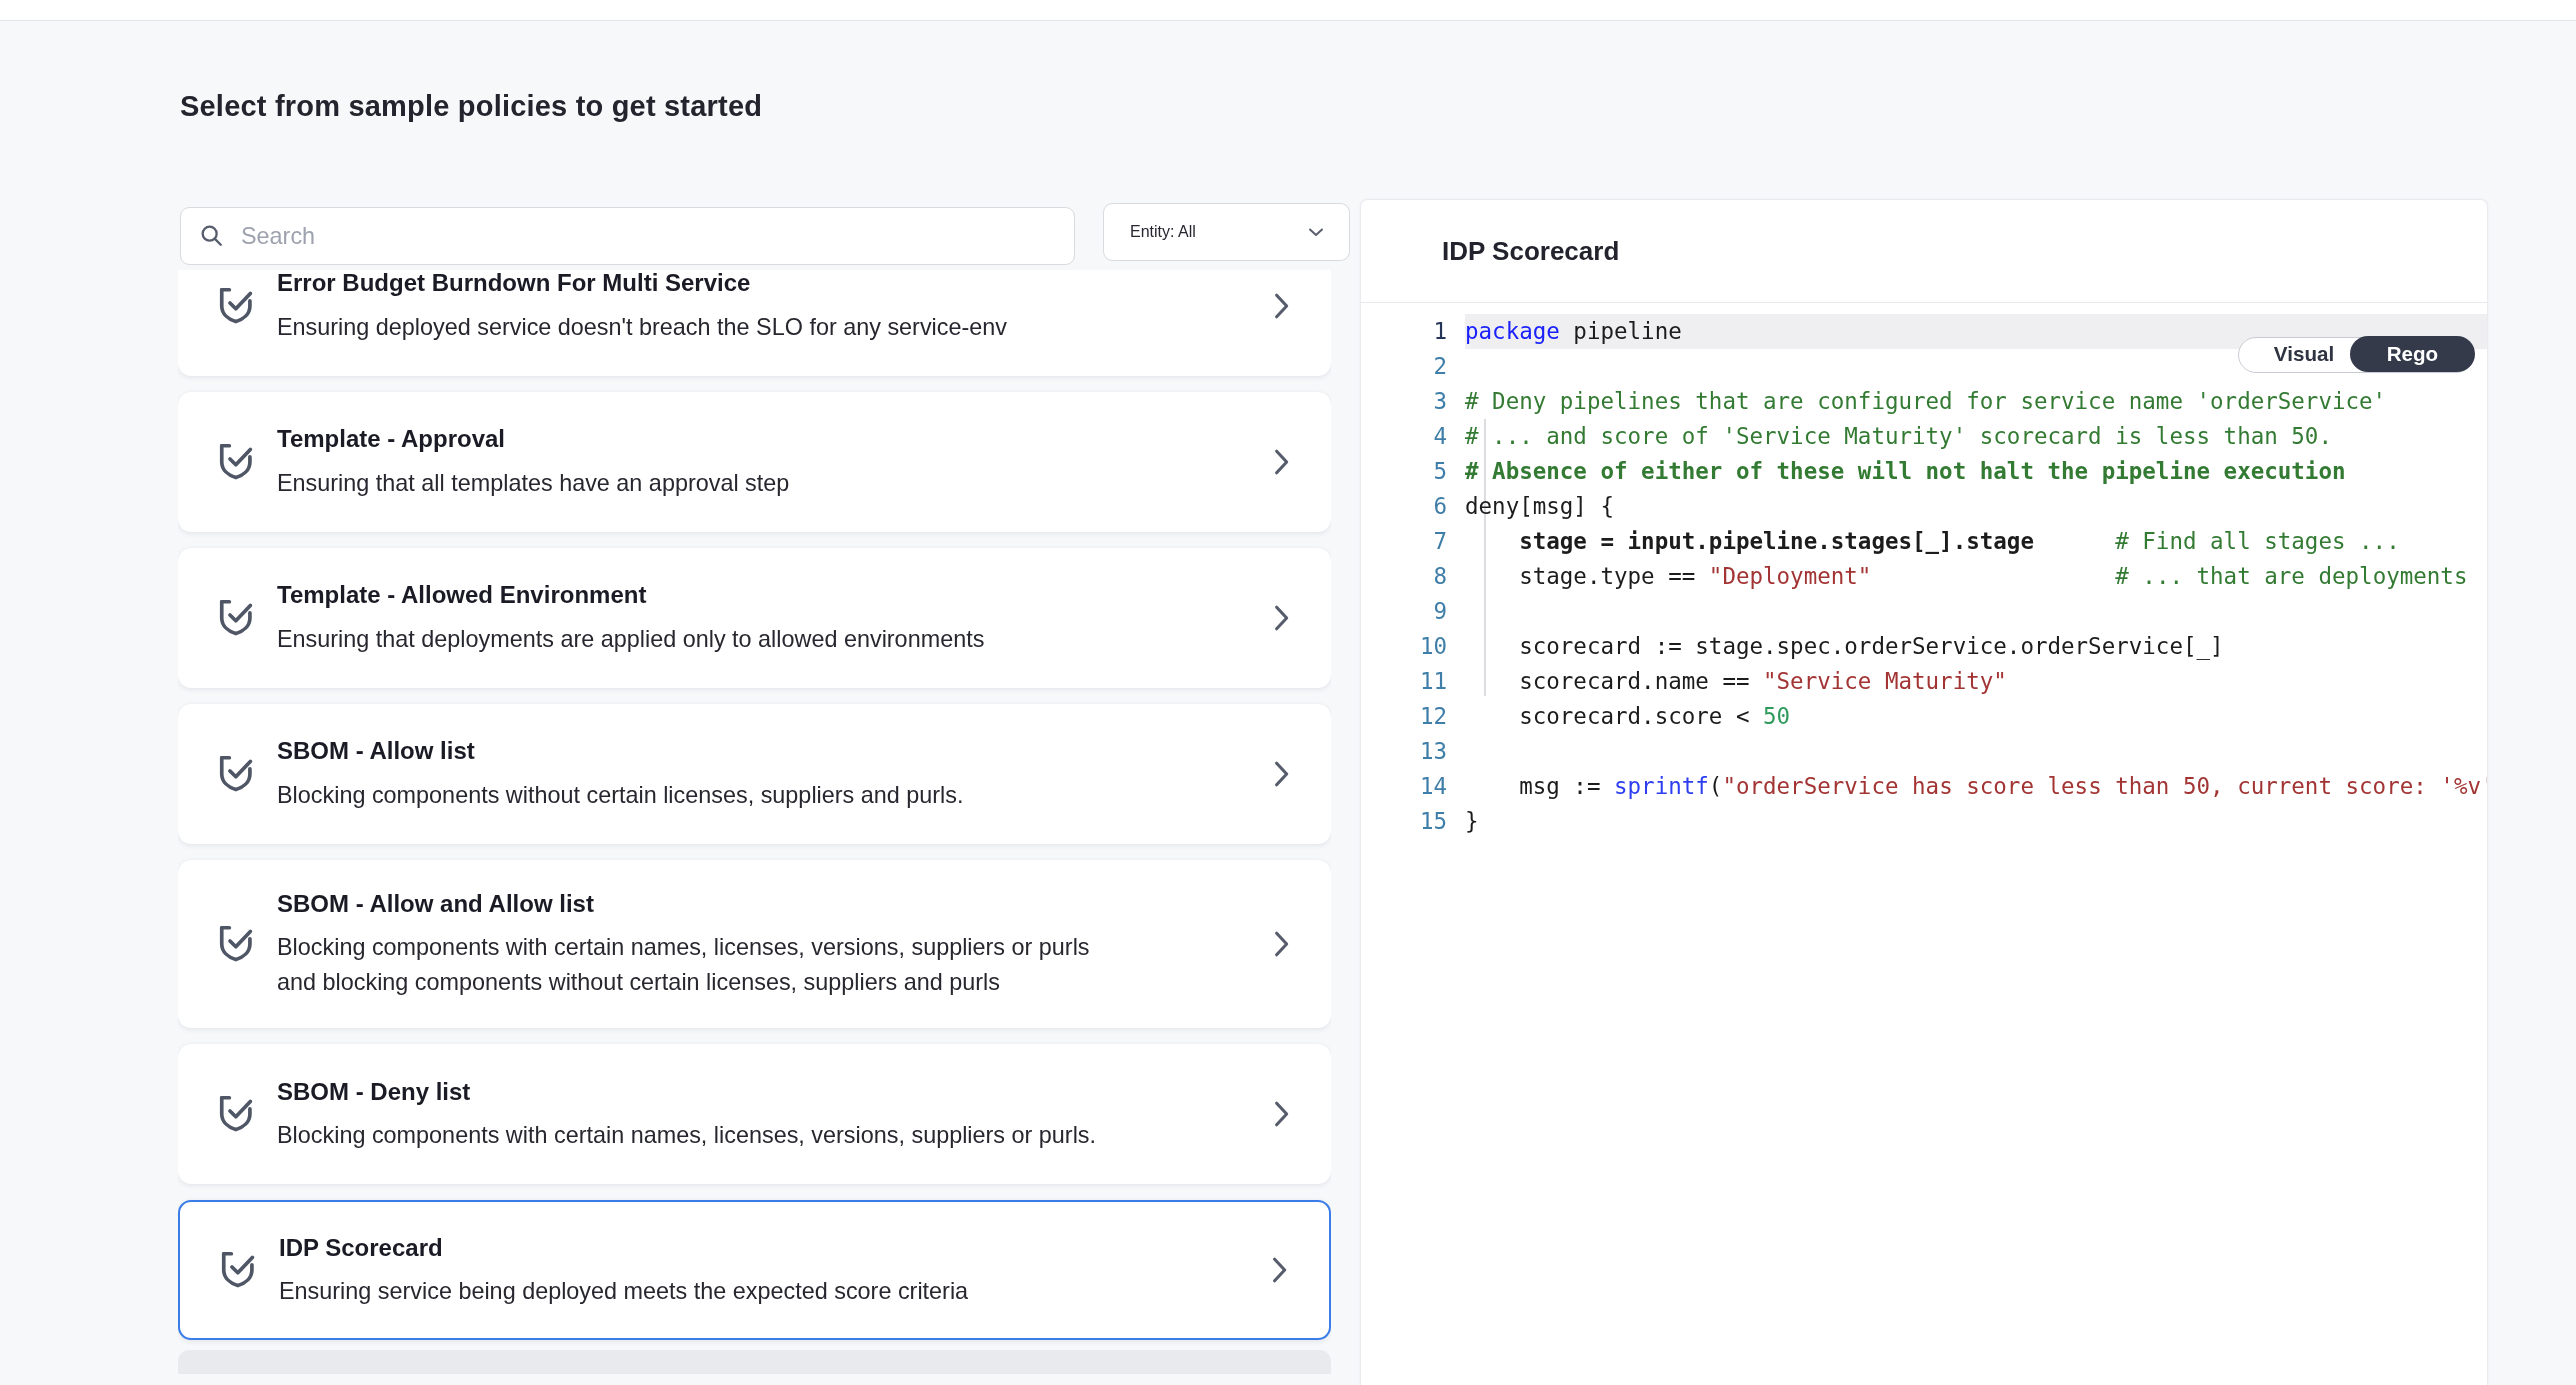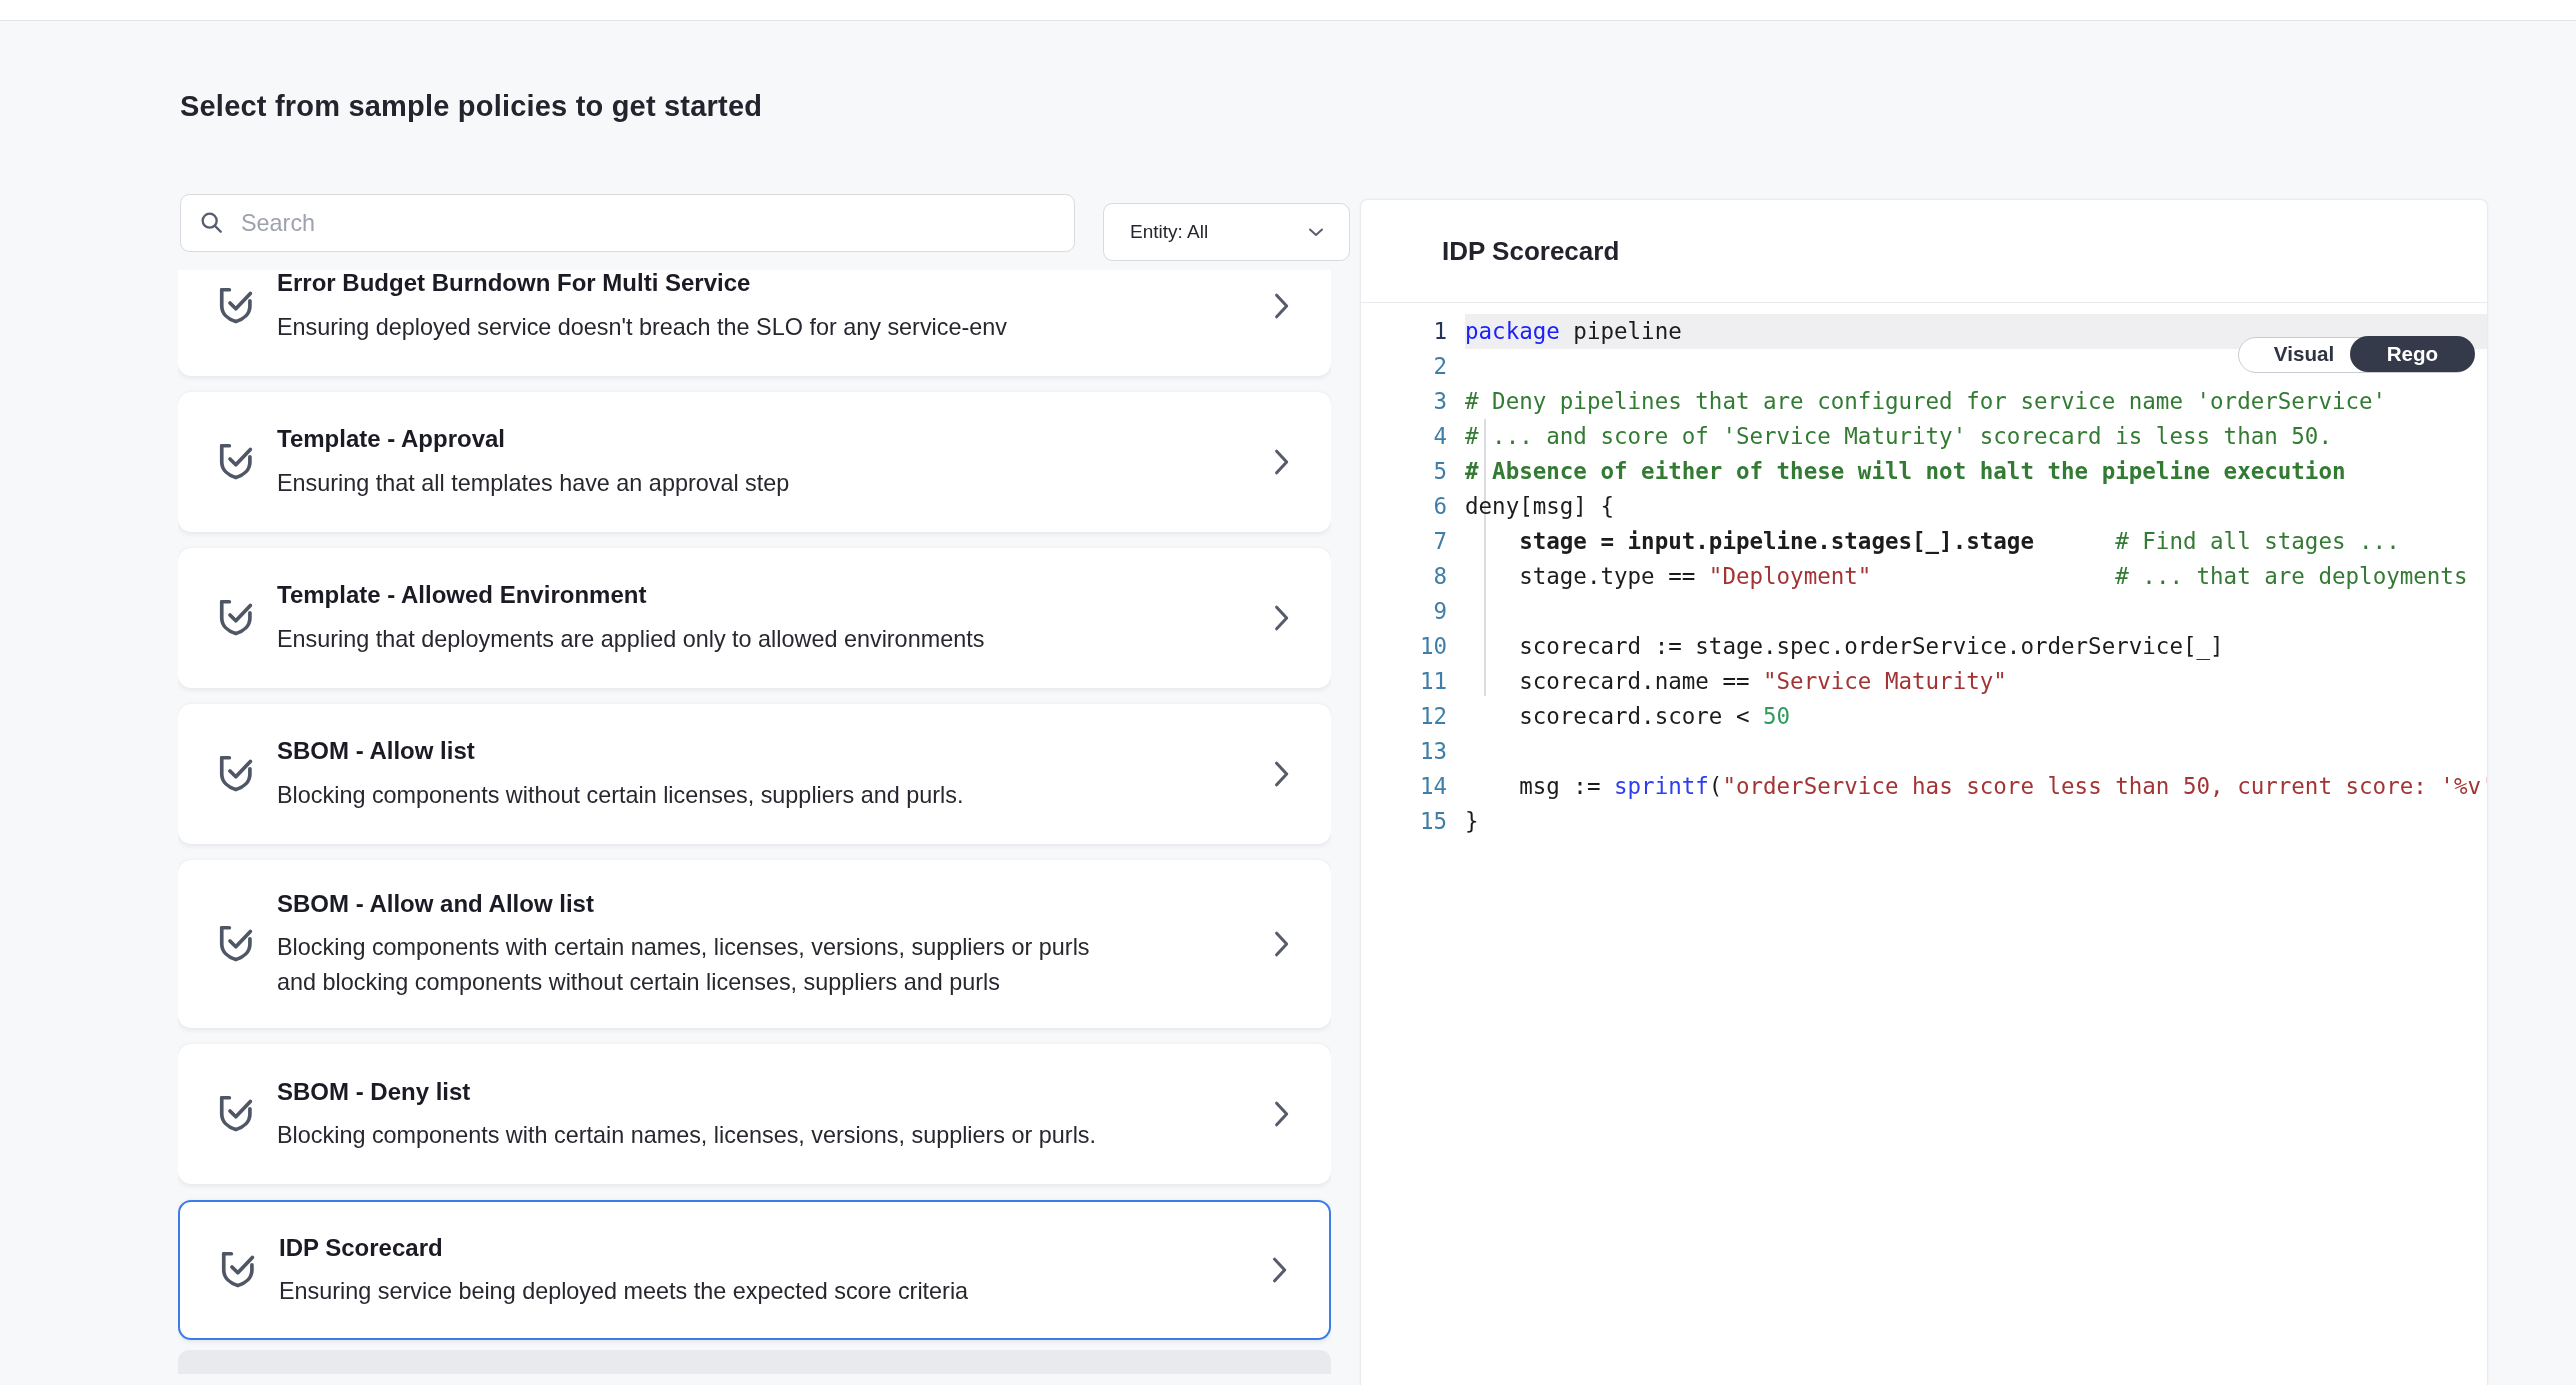--- a/index.html
+++ b/index.html
@@ -14,38 +14,38 @@
   .top-strip {
     position: absolute; left: 0; top: 0; width: 2576px; height: 20.6px;
     background: #ffffff; border-bottom: 1.9px solid #e4e4e8;
   }
   .page-heading {
     position: absolute; left: 180px; top: 90px;
     font-size: 29px; font-weight: 700; color: #24242e; letter-spacing: 0.2px;
   }
   
   .search-box {
-    position: absolute; left: 180px; top: 194px; width: 895px; height: 58px;
+    position: absolute; left: 180px; top: 207px; width: 895px; height: 58px;
     background: #fff; border: 1.9px solid #d9dade; border-radius: 9.4px;
     display: flex; align-items: center; padding: 0 17px;
   }
   .search-box svg { flex: none; }
   .search-box input {
     border: none; outline: none; flex: 1; margin-left: 15px;
     font-family: "Liberation Sans", sans-serif;
     font-size: 23.4px; color: #3a3a44; background: transparent;
   }
   .search-box input::placeholder { color: #9ea2ae; }
   .entity-filter {
     position: absolute; left: 1103px; top: 203px; width: 247px; height: 58px;
     background: #fff; border: 1.9px solid #d9dade; border-radius: 9.4px;
     display: flex; align-items: center; justify-content: space-between;
     padding: 0 20.6px 0 26px; cursor: pointer;
   }
-  .entity-filter .entity-label { font-size: 19px; color: #262630; font-weight: 500; }
+  .entity-filter .entity-label { font-size: 16px; color: #262630; font-weight: 500; }
   
   .cards-viewport {
     position: absolute; left: 178px; top: 270px; width: 1153px; bottom: 0;
     overflow: hidden;
   }
   .cards-list { display: flex; flex-direction: column; gap: 16px; margin-top: -34px; }
   .card {
     position: relative; background: #fff; border-radius: 13px;
     box-shadow: 0 1.9px 5.6px rgba(40,41,61,.08), 0 0 0.9px rgba(40,41,61,.06);
     display: flex; align-items: center;

